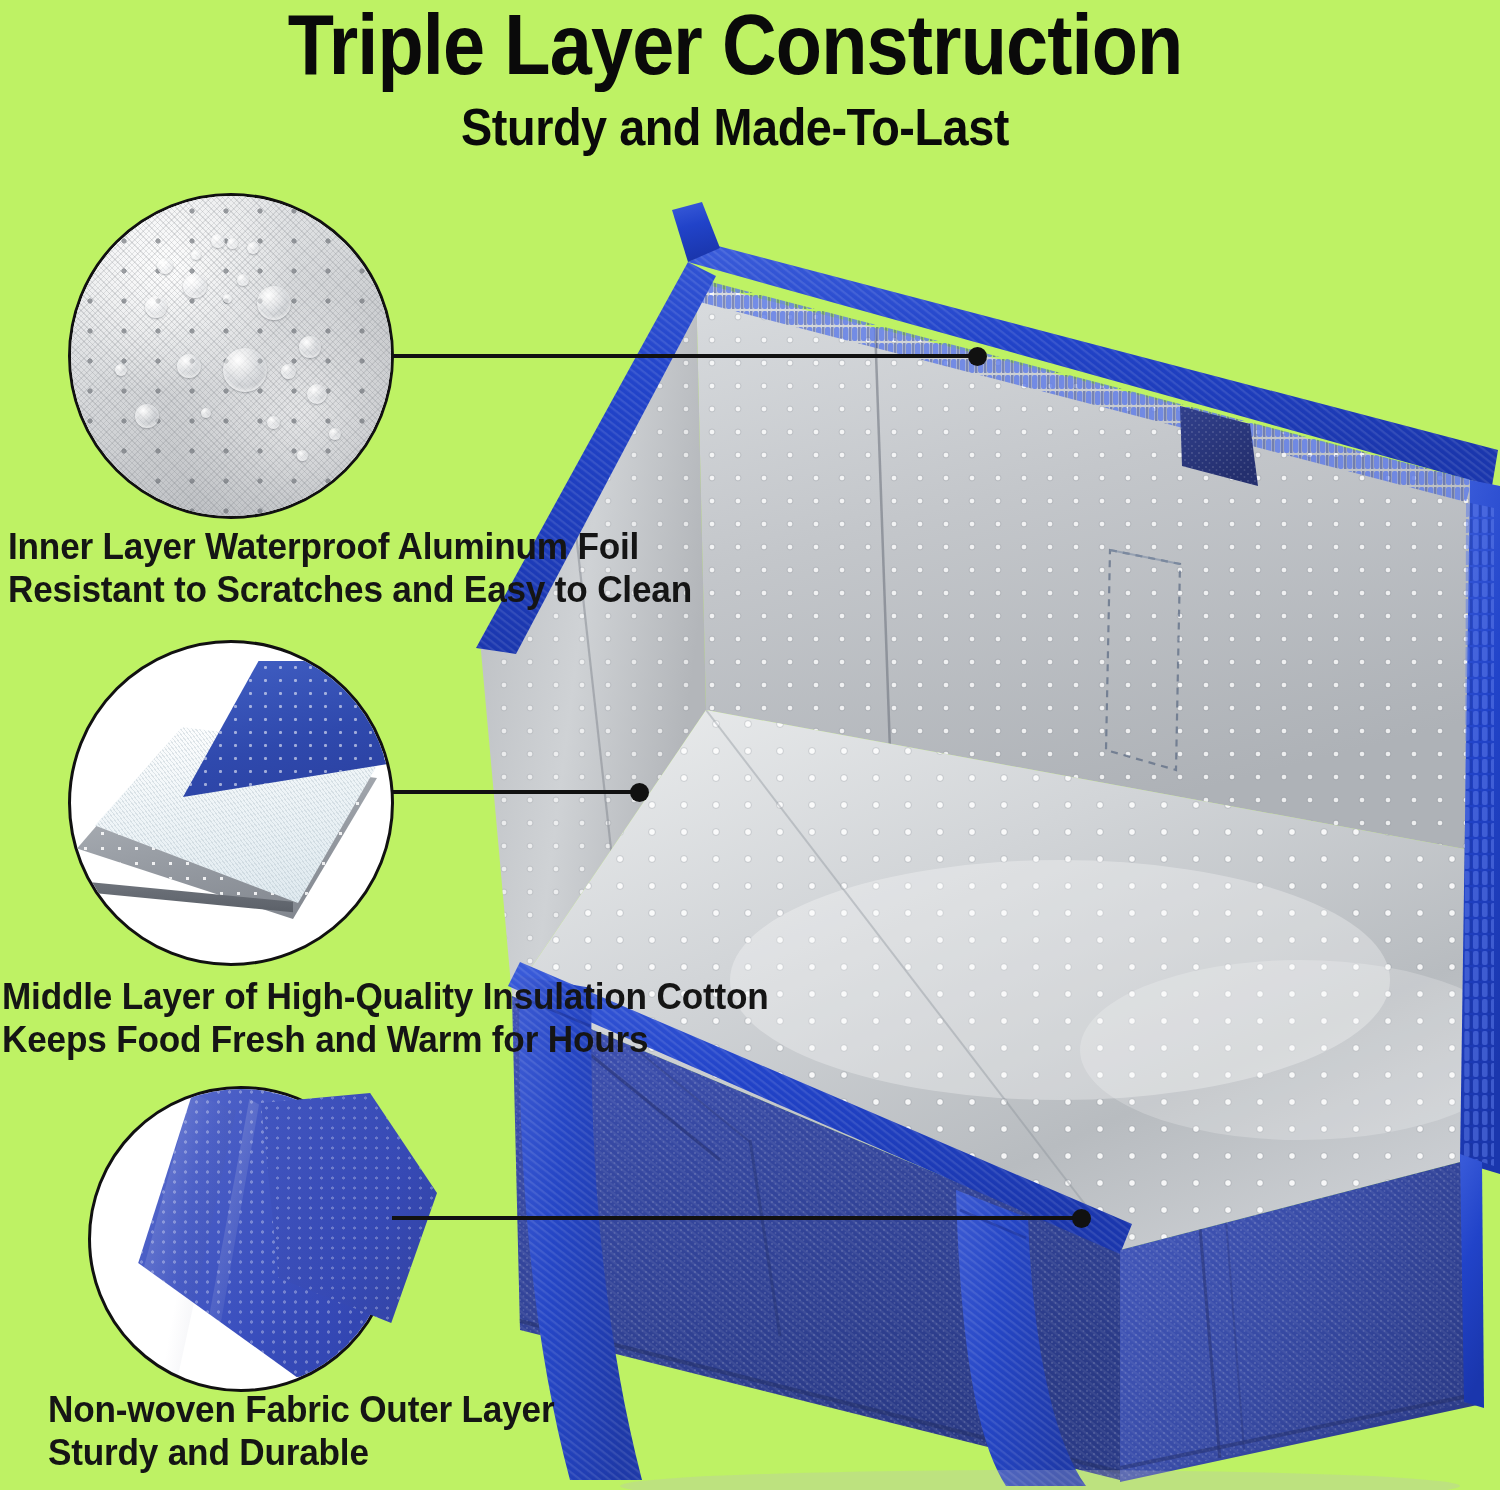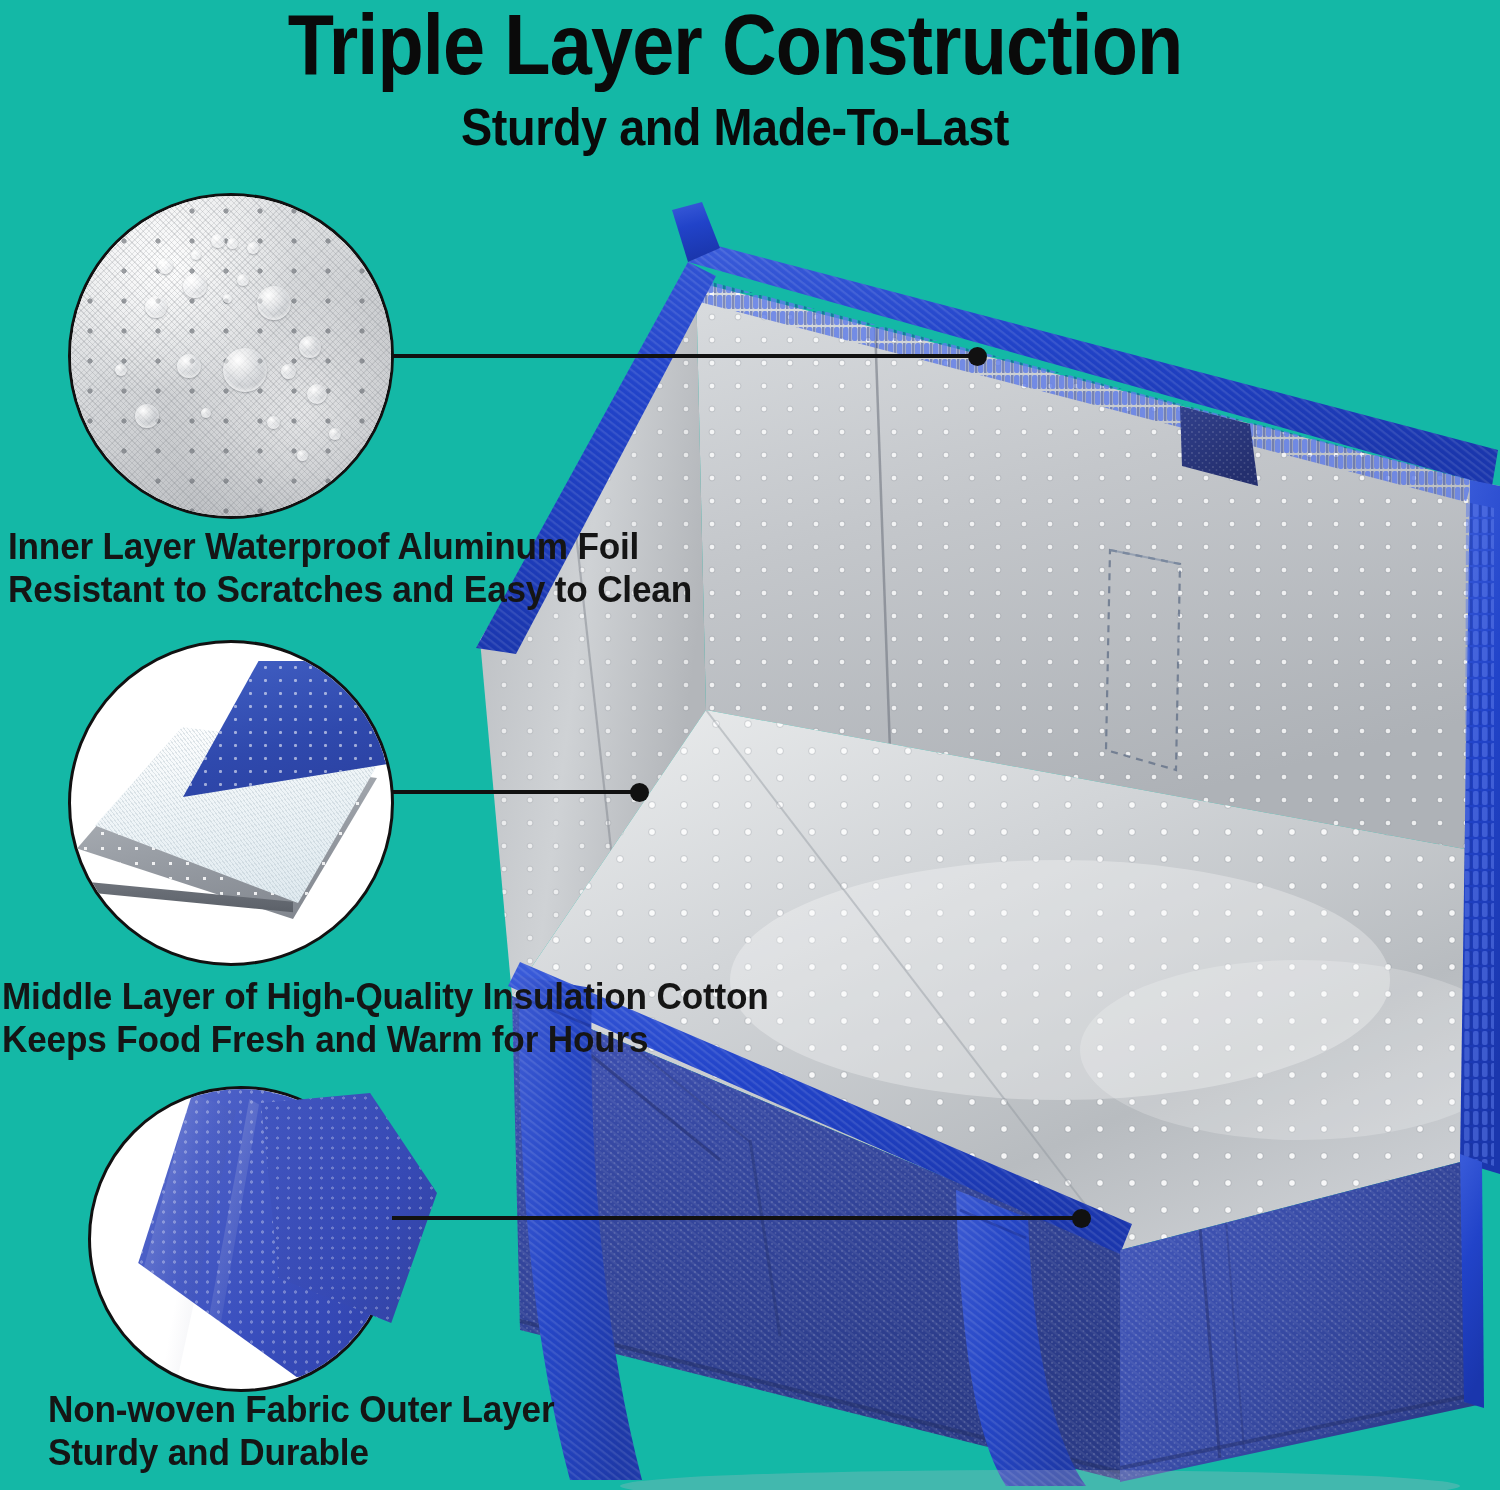--- a/index.html
+++ b/index.html
@@ -9,21 +9,21 @@
     background: #ffffff;
   }
   body {
     font-family: "Liberation Sans", sans-serif;
     -webkit-font-smoothing: antialiased;
   }
   #page {
     position: relative;
     width: 1500px;
     height: 1490px;
-    background: #14b8a6;
+    background: #bef264;
     overflow: hidden;
   }
 
   
   .title {
     position: absolute;
     left: 0;
     top: -2px;
     width: 1470px;
     text-align: center;

